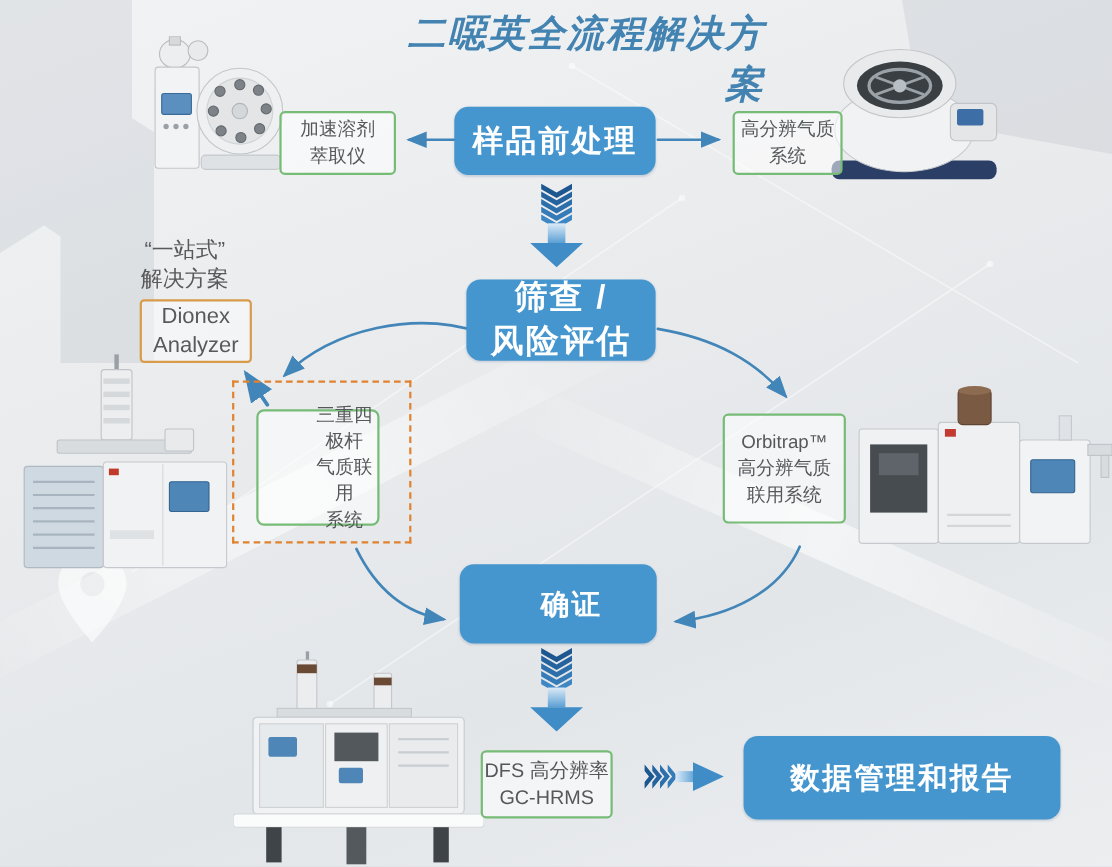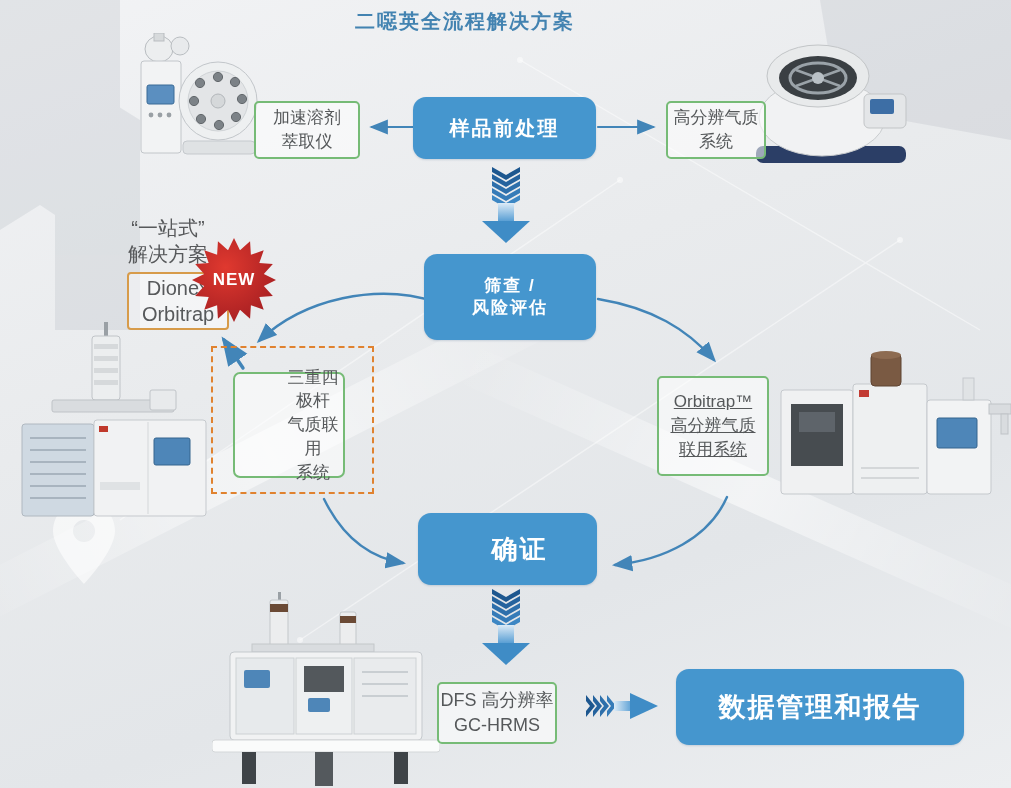--- a/index.html
+++ b/index.html
@@ -25,22 +25,22 @@
     text-align:center; font-size:17px; line-height:1.4;
   }
   .box-tan {
     position:absolute; border:2px solid #d79b4a; border-radius:4px;
     background:rgba(255,255,255,.45); color:#57595b;
     display:flex; flex-direction:column; align-items:center; justify-content:center;
     text-align:center; font-size:20px; line-height:1.3;
   }
   .dashed-box { position:absolute; border:2px dashed #e0822f; background:transparent; }
   .title {
-    position:absolute; left:355px; top:8px; width:340px; text-align:left;
-    color:#4383b1; font-size:20px; font-weight:bold; letter-spacing:2px;
+    position:absolute; left:355px; top:8px; width:340px; text-align:right;
+    color:#4383b1; font-size:34px; font-weight:bold; letter-spacing:2px;font-style:italic;
   }
   .one-stop {
     position:absolute; left:106px; top:215px; width:124px; text-align:center;
     color:#57595b; font-size:20px; font-weight:normal; line-height:1.32;
   }
   .new-badge-wrap { position:absolute; left:192px; top:238px; width:84px; height:84px; }
   .new-badge-wrap span {
     position:absolute; inset:0; display:flex; align-items:center; justify-content:center;
     color:#fff; font-weight:bold; font-size:17px; letter-spacing:1px;
   }
@@ -245,71 +245,59 @@
     <path d="M2,7 L11,18 L2,29 L2,23 L6,18 L2,13 Z" fill="#1d578f"></path>
     <path d="M9,7 L18,18 L9,29 L9,23 L13,18 L9,13 Z" fill="#25639e"></path>
     <path d="M16,7 L25,18 L16,29 L16,23 L20,18 L16,13 Z" fill="#2d6fab"></path>
     <path d="M23,7 L32,18 L23,29 L23,23 L27,18 L23,13 Z" fill="#357bb8"></path>
     <rect x="30" y="13" width="18" height="10" fill="url(#shaftH)"></rect>
     <polygon points="46,5 46,31 74,18" fill="#3f8cc6"></polygon>
   </svg>
 
   <div class="title">二噁英全流程解决方案</div>
 
-  <div class="box-blue" style="left:413px; top:97px; width:183px; height:62px; font-size:20px;">
+  <div class="box-blue" style="left:413px; top:97px; width:183px; height:62px; font-size:28px;">
     <span>样品前处理</span>
   </div>
 
   <div class="box-green" style="left:254px; top:101px; width:106px; height:58px;">
     <span>加速溶剂</span>
     <span>萃取仪</span>
   </div>
 
   <div class="box-green" style="left:666px; top:101px; width:100px; height:58px;">
     <span>高分辨气质</span>
     <span>系统</span>
   </div>
 
-  <div class="box-blue" style="left:424px; top:254px; width:172px; height:86px; font-size:17px; line-height:1.32;">
+  <div class="box-blue" style="left:424px; top:254px; width:172px; height:74px; font-size:30px; line-height:1.32;">
     <span>筛查 /</span>
     <span>风险评估</span>
   </div>
 
   <div class="one-stop">
     <span style="display:block">“一站式”</span>
     <span style="display:block">解决方案</span>
   </div>
 
   <div class="box-tan" style="left:127px; top:272px; width:102px; height:58px;">
     <span>Dionex</span>
-    <span>Orbitrap</span>
-  </div>
-
-  <div class="new-badge-wrap">
-    <svg width="84" height="84" viewBox="0 0 80 80">
-      <defs>
-        <radialGradient id="badgeRed" cx="0.4" cy="0.35" r="0.8">
-          <stop offset="0" stop-color="#e0392f"></stop>
-            <stop offset="1" stop-color="#9e1b20"></stop>
-        </radialGradient>
-      </defs>
-      <polygon fill="url(#badgeRed)" points="80,40 68.4,45.7 77,55.3 64.1,56.1 68.3,68.3 56.1,64.1 55.3,77 45.7,68.4 40,80 34.3,68.4 24.7,77 23.9,64.1 11.7,68.3 15.9,56.1 3,55.3 11.6,45.7 0,40 11.6,34.3 3,24.7 15.9,23.9 11.7,11.7 23.9,15.9 24.7,3 34.3,11.6 40,0 45.7,11.6 55.3,3 56.1,15.9 68.3,11.7 64.1,23.9 77,24.7 68.4,34.3"></polygon>
-    </svg>
-    <span>NEW</span>
-  </div>
+    <span>Analyzer</span>
+  </div>
+
 
   <div class="dashed-box" style="left:211px; top:346px; width:163px; height:148px;"></div>
 
   <div class="box-green" style="left:233px; top:372px; width:112px; height:106px; border-radius:7px;padding-left:48px;">
     <span>三重四极杆</span>
     <span>气质联用</span>
     <span>系统</span>
   </div>
 
-  <div class="box-green" style="left:657px; top:376px; width:112px; height:100px;text-decoration:underline;">
+  <div class="box-green" style="left:657px; top:376px; width:112px; height:100px;">
     <span>Orbitrap™</span>
     <span>高分辨气质</span>
     <span>联用系统</span>
   </div>
 
   <div class="box-blue" style="left:418px; top:513px; width:179px; height:72px; font-size:26px;padding-left:24px;">
     <span>确证</span>
   </div>
 
   <div class="box-green" style="left:437px; top:682px; width:120px; height:62px; font-size:18px;">

